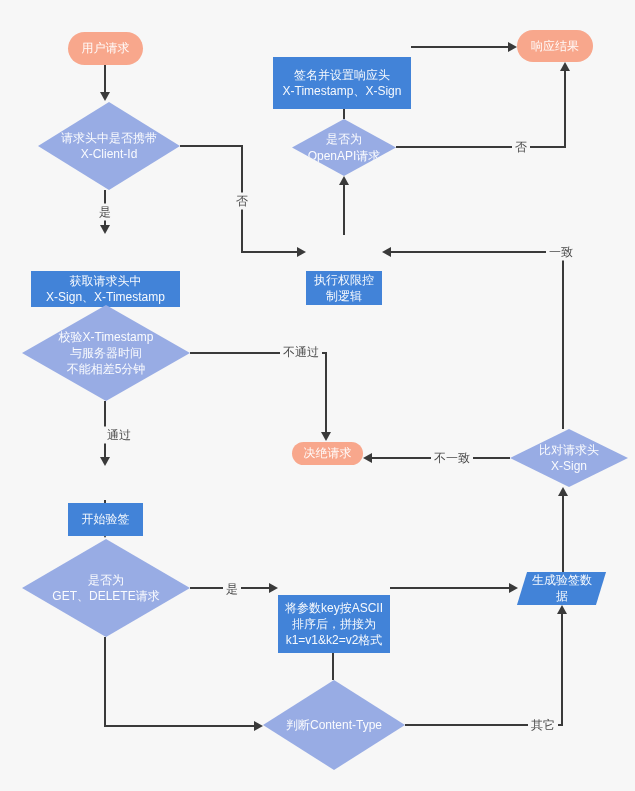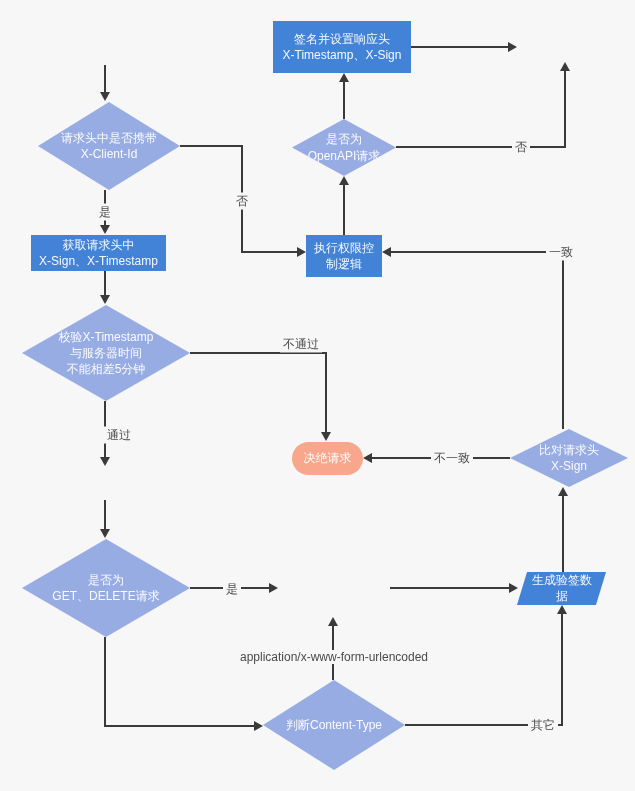--- a/index.html
+++ b/index.html
@@ -14,21 +14,21 @@
   }
   .node{
     position:absolute;
     display:flex;align-items:center;justify-content:center;
     text-align:center;
     color:rgba(255,255,255,0.95);
     font-size:12px;line-height:1.35;
     white-space:pre-line;
     box-sizing:border-box;
   }
-  .rect{background:#4283d8;}
+  .rect{background:#4283d8;margin-top:36px;}
   .terminator{background:#f8a78c;border-radius:17px;}
   .diamond{background:#98ace4;clip-path:polygon(50% 0,100% 50%,50% 100%,0 50%);}
   .para{background:#4283d8;transform:skewX(-17deg);}
   .para > span{display:block;transform:skewX(17deg);}
   .seg{position:absolute;background:#3a3a3a;}
   .arrow{position:absolute;width:0;height:0;}
   .a-down{border-left:5px solid transparent;border-right:5px solid transparent;border-top:9px solid #3a3a3a;}
   .a-up{border-left:5px solid transparent;border-right:5px solid transparent;border-bottom:9px solid #3a3a3a;}
   .a-right{border-top:5px solid transparent;border-bottom:5px solid transparent;border-left:9px solid #3a3a3a;}
   .a-left{border-top:5px solid transparent;border-bottom:5px solid transparent;border-right:9px solid #3a3a3a;}
@@ -100,69 +100,74 @@
   <div class="seg" style="left:343px;top:82px;width:2px;height:37px"></div>
   <div class="arrow a-up" style="left:339px;top:73px"></div>
 
   <div class="seg" style="left:396px;top:146px;width:170px;height:2px"></div>
   <div class="seg" style="left:564px;top:71px;width:2px;height:77px"></div>
   <div class="arrow a-up" style="left:560px;top:62px"></div>
 
   <div class="seg" style="left:411px;top:46px;width:98px;height:2px"></div>
   <div class="arrow a-right" style="left:508px;top:42px"></div>
 
+  <div class="node terminator" style="left:68px;top:32px;width:75px;height:33px">用户请求</div>
 
   <div class="node diamond" style="left:38px;top:102px;width:142px;height:88px">请求头中是否携带
 X-Client-Id</div>
 
-  <div class="node rect" style="left:31px;top:235px;width:135px;height:36px">获取请求头中
+  <div class="node rect" style="left:31px;top:235px;width:149px;height:36px">获取请求头中
 X-Sign、X-Timestamp</div>
 
   <div class="node diamond" style="left:22px;top:305px;width:168px;height:96px">校验X-Timestamp
 与服务器时间
 不能相差5分钟</div>
 
+  <div class="node rect" style="left:68px;top:467px;width:75px;height:33px">开始验签</div>
 
   <div class="node diamond" style="left:22px;top:539px;width:168px;height:98px">是否为
 GET、DELETE请求</div>
 
+  <div class="node rect" style="left:278px;top:559px;width:112px;height:58px">将参数key按ASCII
+排序后，拼接为
+k1=v1&amp;k2=v2格式</div>
 
   <div class="node diamond" style="left:263px;top:680px;width:142px;height:90px">判断Content-Type</div>
 
   <div class="node para" style="left:522px;top:572px;width:79px;height:33px">
     <span>生成验签数
 据</span>
   </div>
 
   <div class="node diamond" style="left:510px;top:429px;width:118px;height:58px">比对请求头
 X-Sign</div>
 
-  <div class="node terminator" style="left:292px;top:442px;width:71px;height:33px">决绝请求</div>
+  <div class="node terminator" style="left:292px;top:442px;width:71px;height:23px">决绝请求</div>
 
-  <div class="node rect" style="left:306px;top:235px;width:76px;height:42px">执行权限控
+  <div class="node rect" style="left:306px;top:235px;width:76px;height:34px">执行权限控
 制逻辑</div>
 
   <div class="node diamond" style="left:292px;top:119px;width:104px;height:57px">是否为
 OpenAPI请求</div>
 
   <div class="node rect" style="left:273px;top:21px;width:138px;height:52px">签名并设置响应头
 X-Timestamp、X-Sign</div>
 
+  <div class="node terminator" style="left:517px;top:30px;width:76px;height:32px">响应结果</div>
 
   <div class="edge-label" style="left:105px;top:212px">是</div>
 
   <div class="edge-label" style="left:242px;top:201px">否</div>
 
   <div class="edge-label" style="left:119px;top:435px">通过</div>
 
-  <div class="edge-label" style="left:301px;top:344px">不通过</div>
+  <div class="edge-label" style="left:301px;top:352px">不通过</div>
 
   <div class="edge-label" style="left:232px;top:589px">是</div>
 
-  <div class="edge-label" style="left:334px;top:657px">application/x-www-form-urlencoded</div>
 
   <div class="edge-label" style="left:543px;top:725px">其它</div>
 
   <div class="edge-label" style="left:561px;top:252px">一致</div>
 
   <div class="edge-label" style="left:452px;top:458px">不一致</div>
 
   <div class="edge-label" style="left:521px;top:147px">否</div>
 
 </div>

